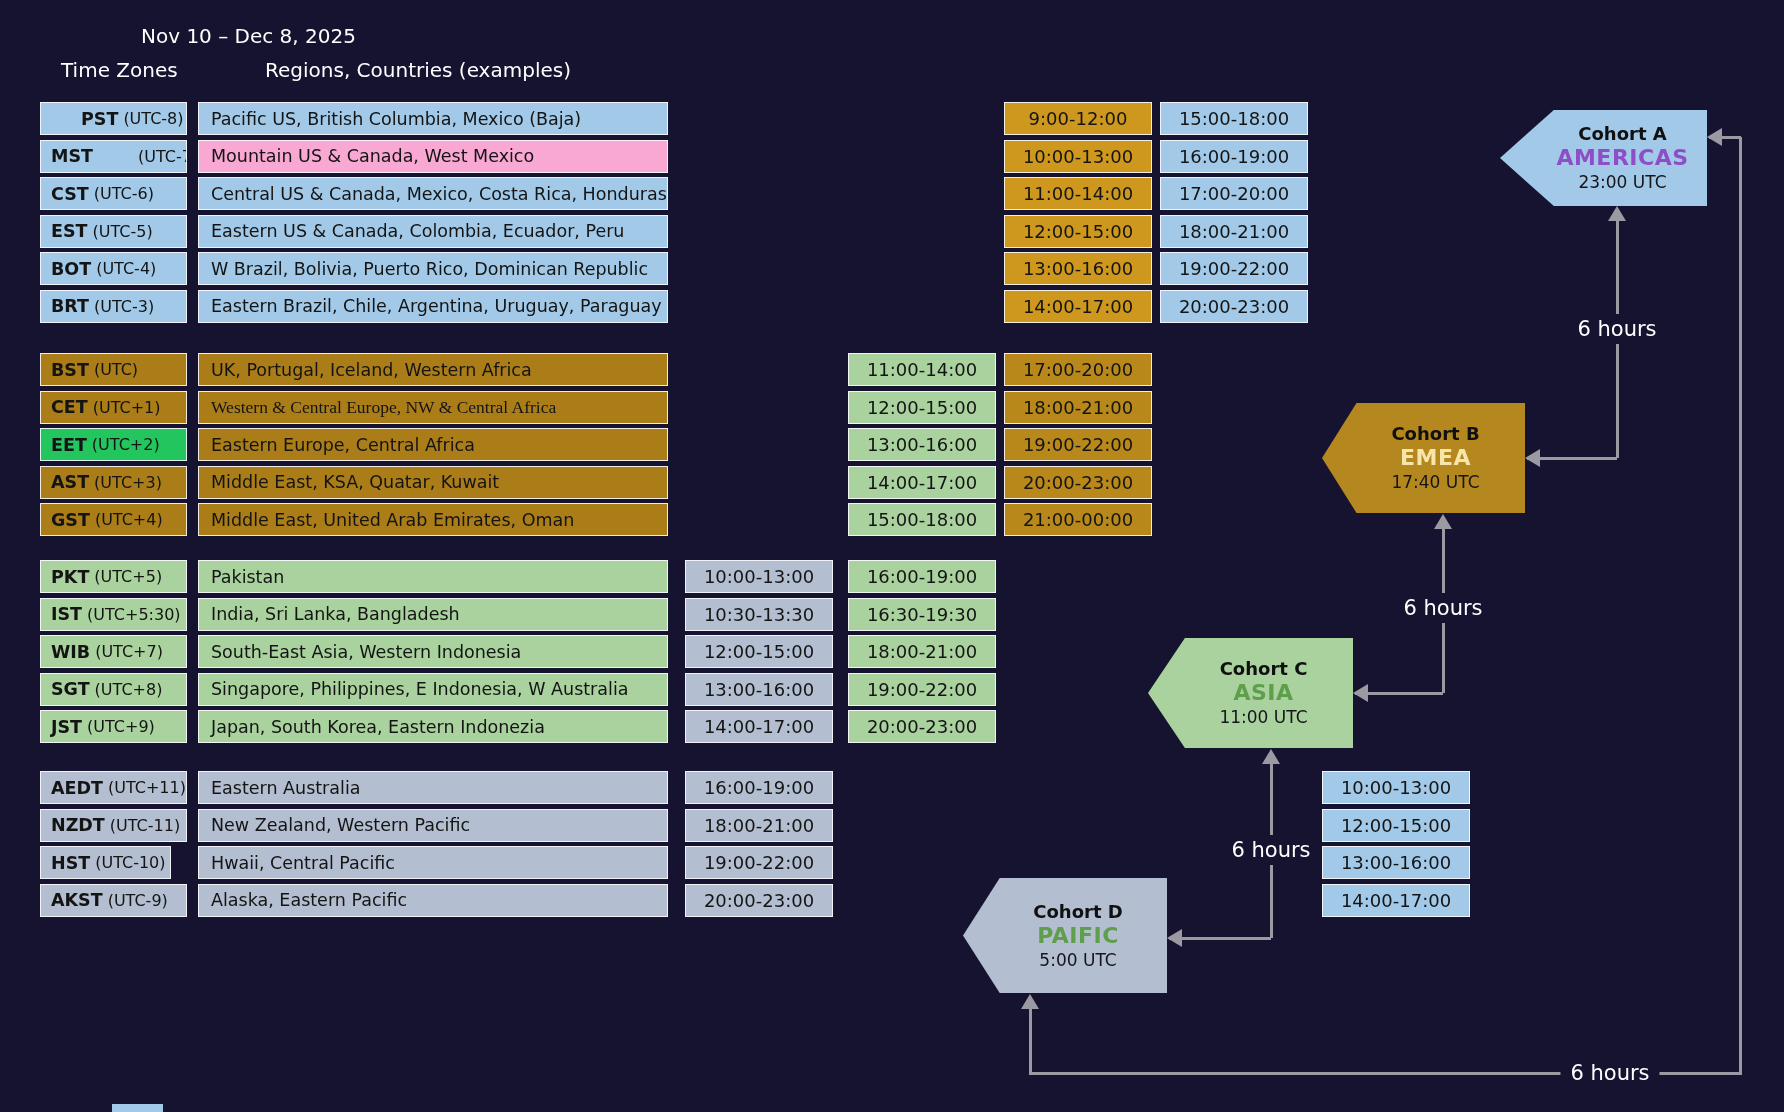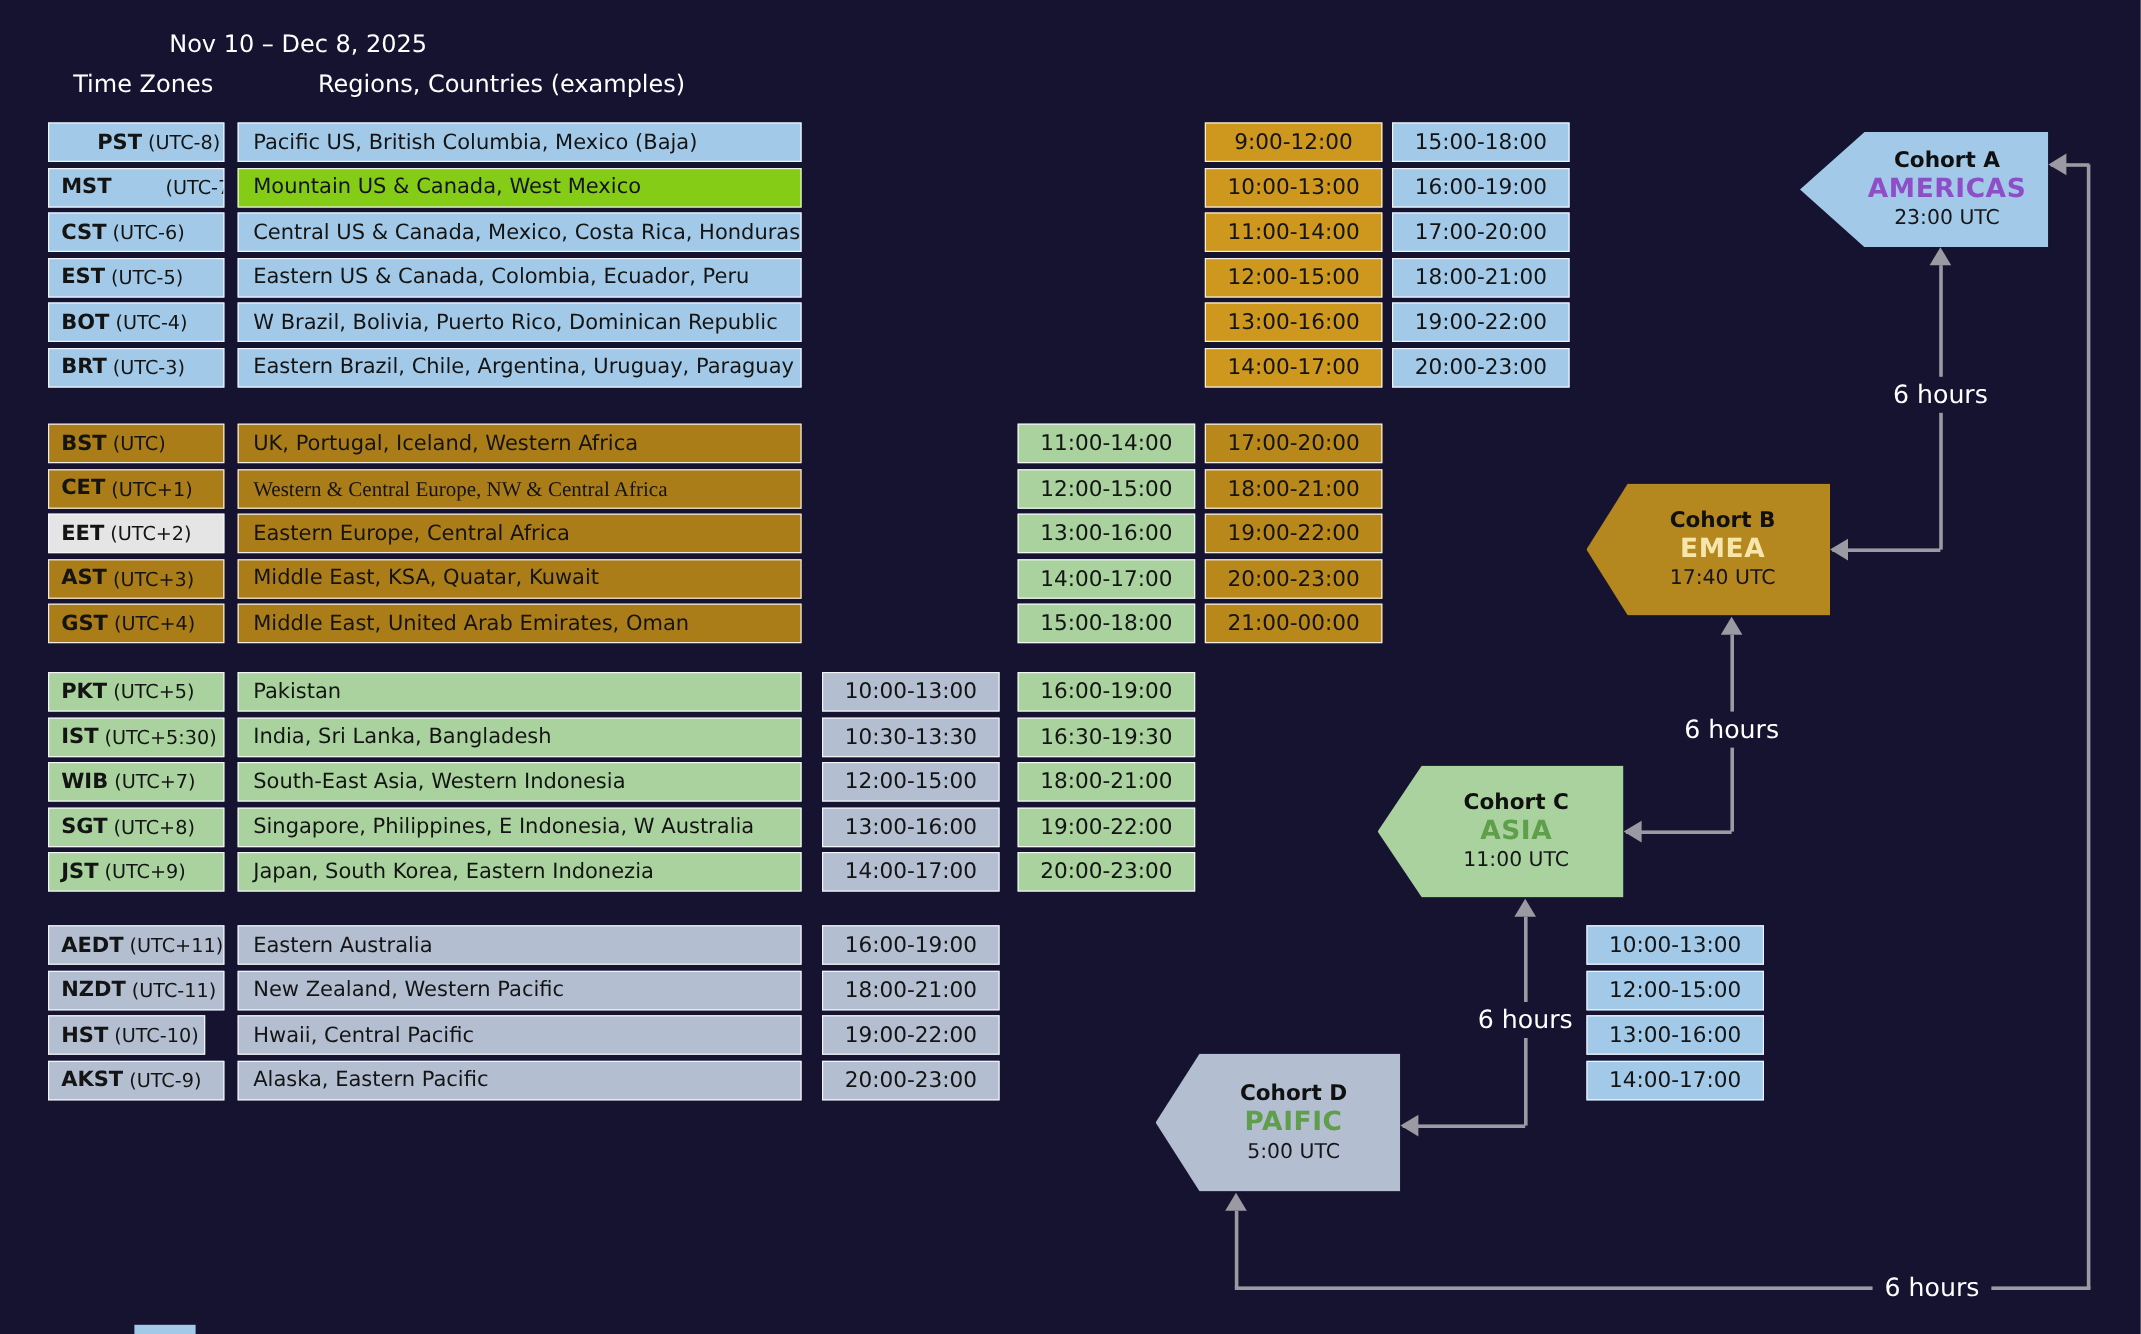--- a/index.html
+++ b/index.html
@@ -34,21 +34,21 @@
   <div id="gen">
       <div class="cell labelcell" style="left:40px;top:102px;width:147px;background:#a2cae8;padding-left:40px;">
         <span class="abbr">PST</span>
         <span class="utc">(UTC-8)</span>
       </div>
       <div class="cell regioncell" style="left:198px;top:102px;width:470px;background:#a2cae8;">Pacific US, British Columbia, Mexico (Baja)</div>
       <div class="cell labelcell" style="left:40px;top:139.5px;width:147px;background:#a2cae8;gap:40px;">
         <span class="abbr">MST</span>
         <span class="utc">(UTC-7)</span>
       </div>
-      <div class="cell regioncell" style="left:198px;top:139.5px;width:470px;background:#84cc16;">Mountain US &amp; Canada, West Mexico</div>
+      <div class="cell regioncell" style="left:198px;top:139.5px;width:470px;background:#f9a8d4;">Mountain US &amp; Canada, West Mexico</div>
       <div class="cell labelcell" style="left:40px;top:177px;width:147px;background:#a2cae8;">
         <span class="abbr">CST</span>
         <span class="utc">(UTC-6)</span>
       </div>
       <div class="cell regioncell" style="left:198px;top:177px;width:470px;background:#a2cae8;">Central US &amp; Canada, Mexico, Costa Rica, Honduras</div>
       <div class="cell labelcell" style="left:40px;top:214.5px;width:147px;background:#a2cae8;">
         <span class="abbr">EST</span>
         <span class="utc">(UTC-5)</span>
       </div>
       <div class="cell regioncell" style="left:198px;top:214.5px;width:470px;background:#a2cae8;">Eastern US &amp; Canada, Colombia, Ecuador, Peru</div>
@@ -77,21 +77,21 @@
       <div class="cell labelcell" style="left:40px;top:353px;width:147px;background:#ab7d18;">
         <span class="abbr">BST</span>
         <span class="utc">(UTC)</span>
       </div>
       <div class="cell regioncell" style="left:198px;top:353px;width:470px;background:#ab7d18;">UK, Portugal, Iceland, Western Africa</div>
       <div class="cell labelcell" style="left:40px;top:390.5px;width:147px;background:#ab7d18;">
         <span class="abbr">CET</span>
         <span class="utc">(UTC+1)</span>
       </div>
       <div class="cell regioncell" style="left:198px;top:390.5px;width:470px;background:#ab7d18;font-family:Liberation Serif, serif;">Western &amp; Central Europe, NW &amp; Central Africa</div>
-      <div class="cell labelcell" style="left:40px;top:428px;width:147px;background:#e5e5e5;">
+      <div class="cell labelcell" style="left:40px;top:428px;width:147px;background:#22c55e;">
         <span class="abbr">EET</span>
         <span class="utc">(UTC+2)</span>
       </div>
       <div class="cell regioncell" style="left:198px;top:428px;width:470px;background:#ab7d18;">Eastern Europe, Central Africa</div>
       <div class="cell labelcell" style="left:40px;top:465.5px;width:147px;background:#ab7d18;">
         <span class="abbr">AST</span>
         <span class="utc">(UTC+3)</span>
       </div>
       <div class="cell regioncell" style="left:198px;top:465.5px;width:470px;background:#ab7d18;">Middle East, KSA, Quatar, Kuwait</div>
       <div class="cell labelcell" style="left:40px;top:503px;width:147px;background:#ab7d18;">

